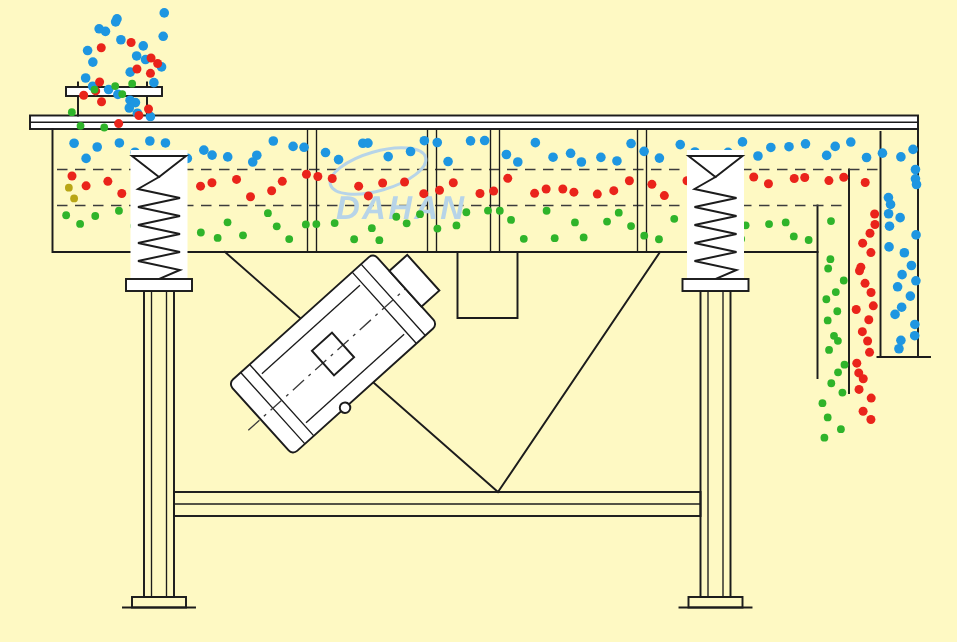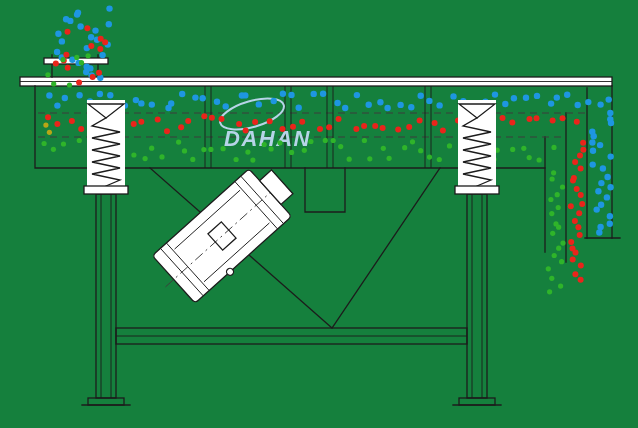--- a/index.html
+++ b/index.html
@@ -1,17 +1,17 @@
 <!DOCTYPE html>
 <html style="--line: #1c1c1c; --dash: #3c3c3c;"><head>
 <meta charset="utf-8">
 <style>
   html,body{margin:0;padding:0;background:#ffffff;}
   body{width:638px;height:428px;overflow:hidden;font-family:"Liberation Sans",sans-serif;}
-  #stage{position:relative;width:638px;height:428px;background:#15803d;}
+  #stage{position:relative;width:638px;height:428px;background:#fef9c3;}
   svg{display:block;}
   .ln {stroke:var(--line,#1c1c1c);stroke-width:1.3;fill:none;stroke-linecap:square;}
   .lnt{stroke:var(--line,#1c1c1c);stroke-width:0.9;fill:none;}
   .lnf{stroke:var(--line,#1c1c1c);stroke-width:1.3;fill:#ffffff;}
   .dash{stroke:var(--dash,#3c3c3c);stroke-width:1;fill:none;stroke-dasharray:7 5;}
   .axis{stroke:var(--dash,#3c3c3c);stroke-width:0.9;fill:none;stroke-dasharray:10 4 2 4;}
   .wm{font-family:"Liberation Sans",sans-serif;font-style:italic;font-weight:700;
       font-size:22px;letter-spacing:1.5px;}
 </style>
 </head>

